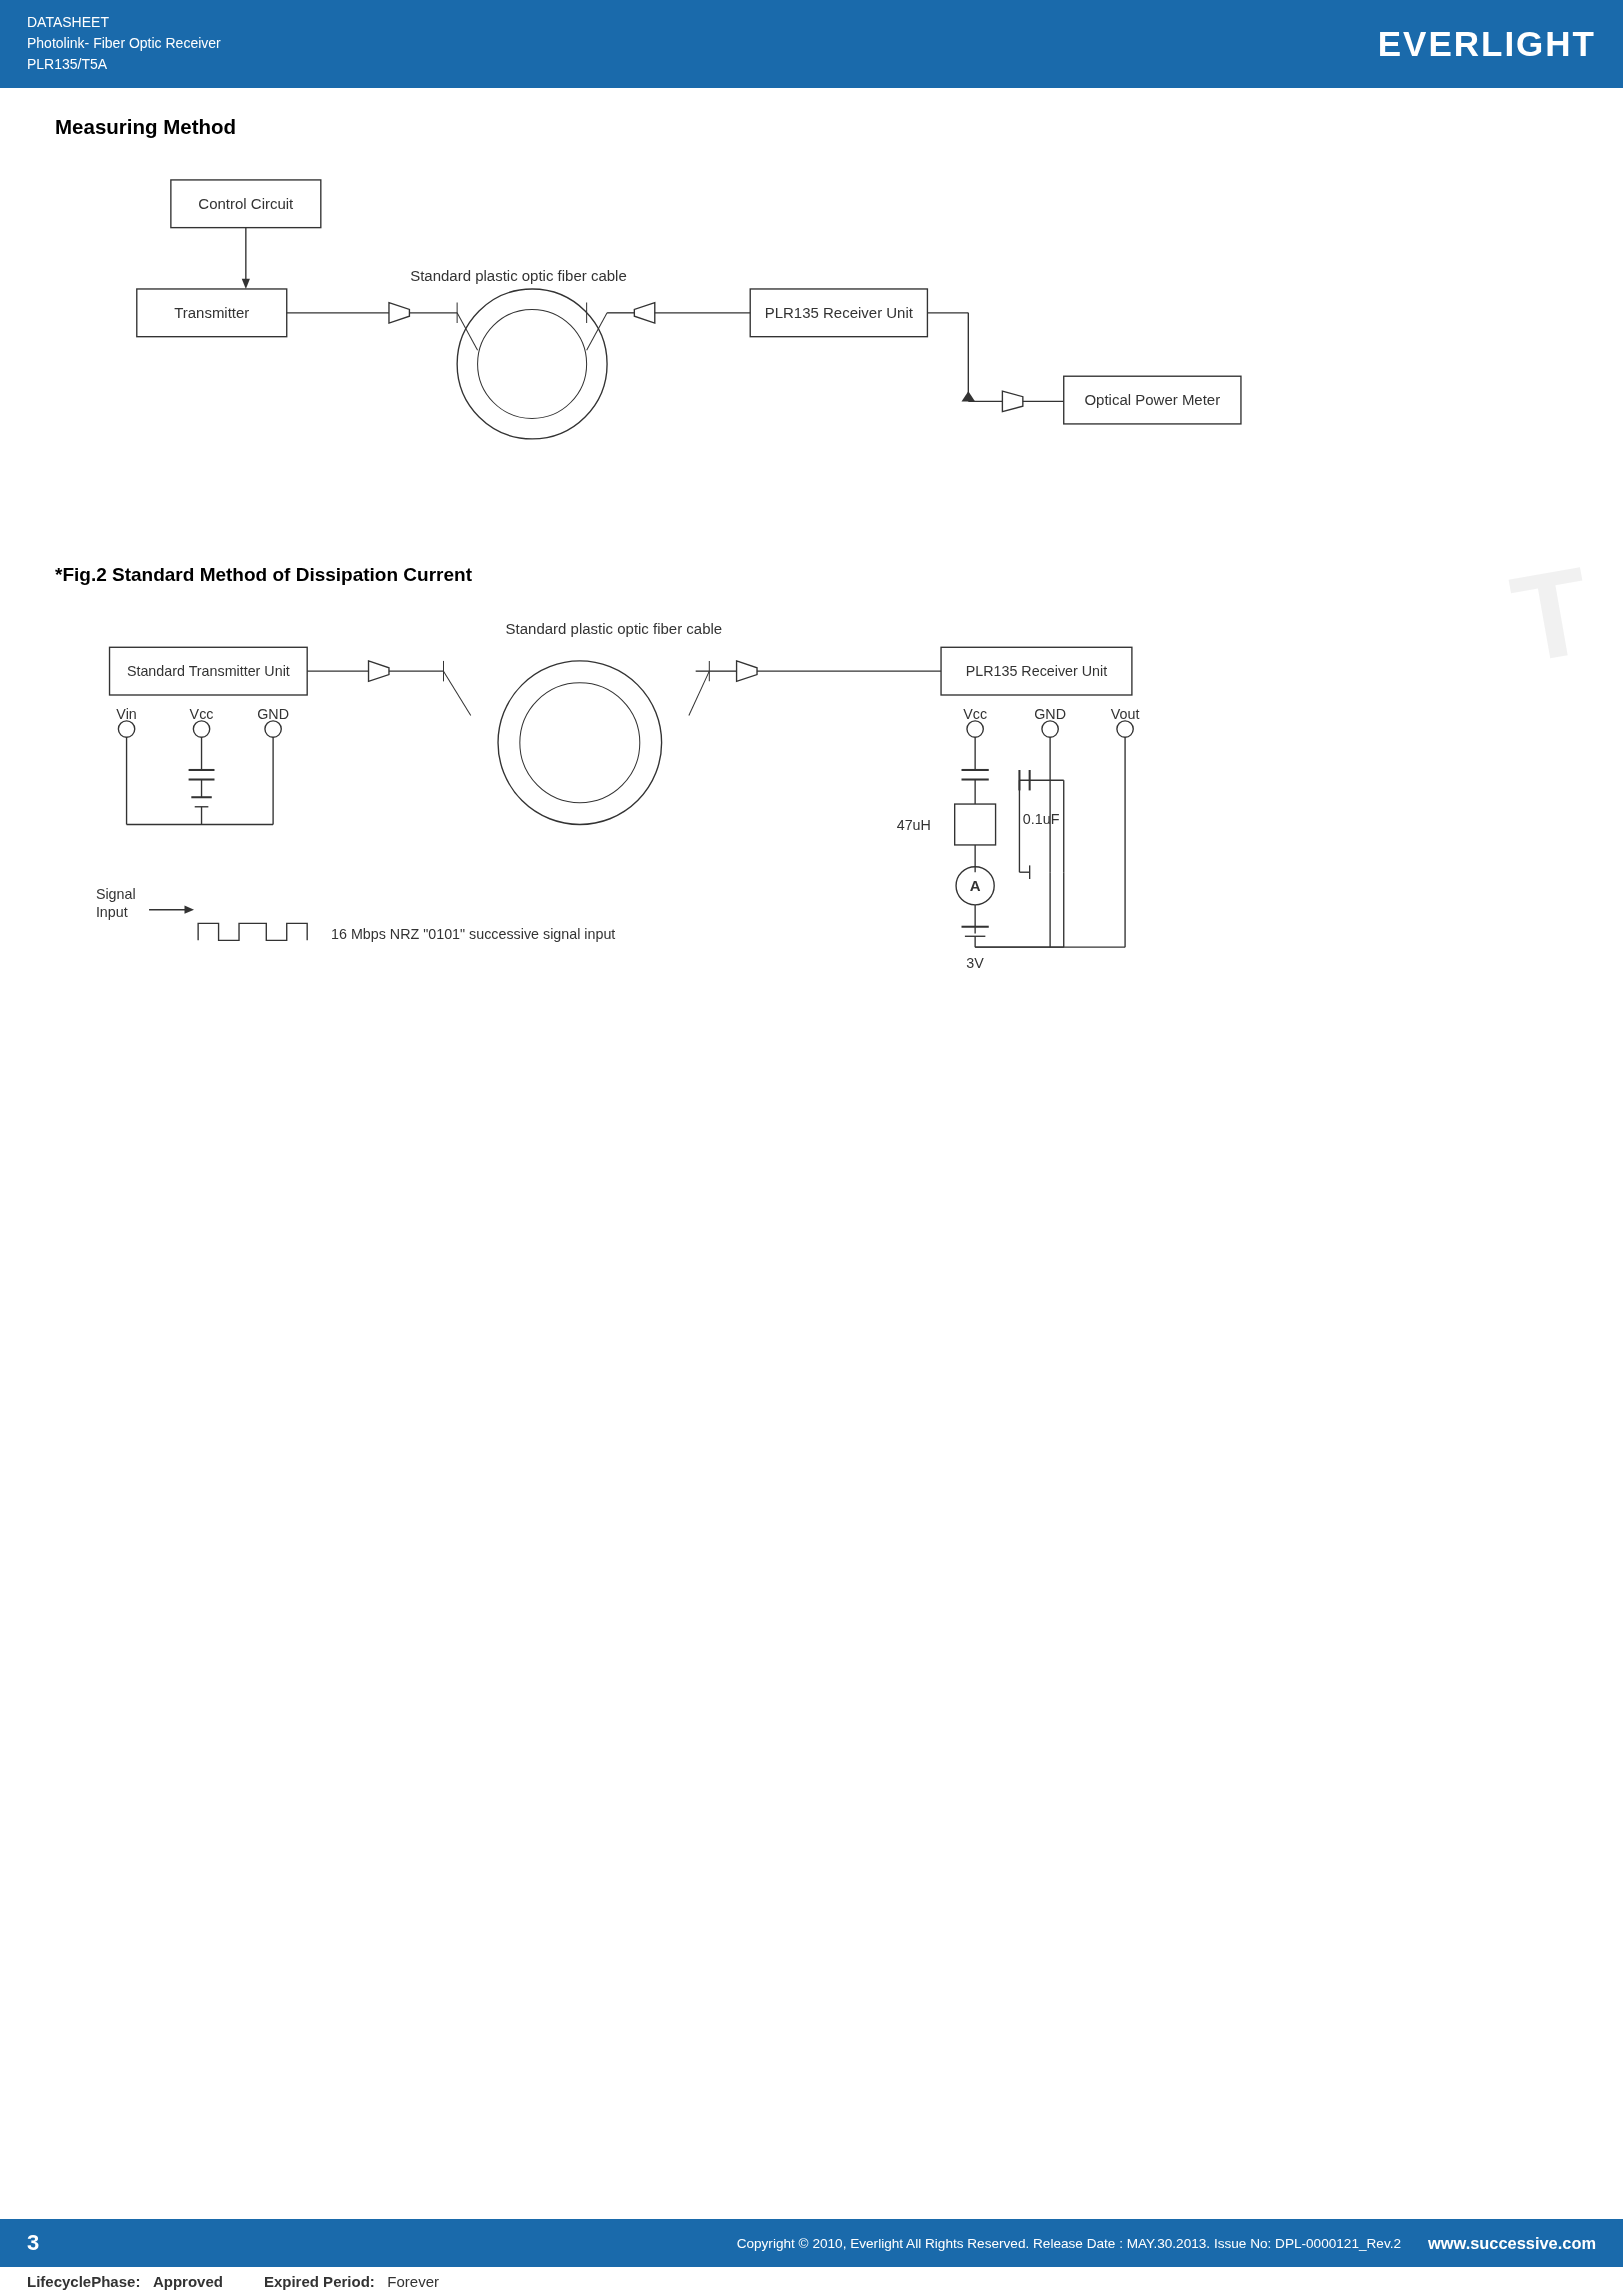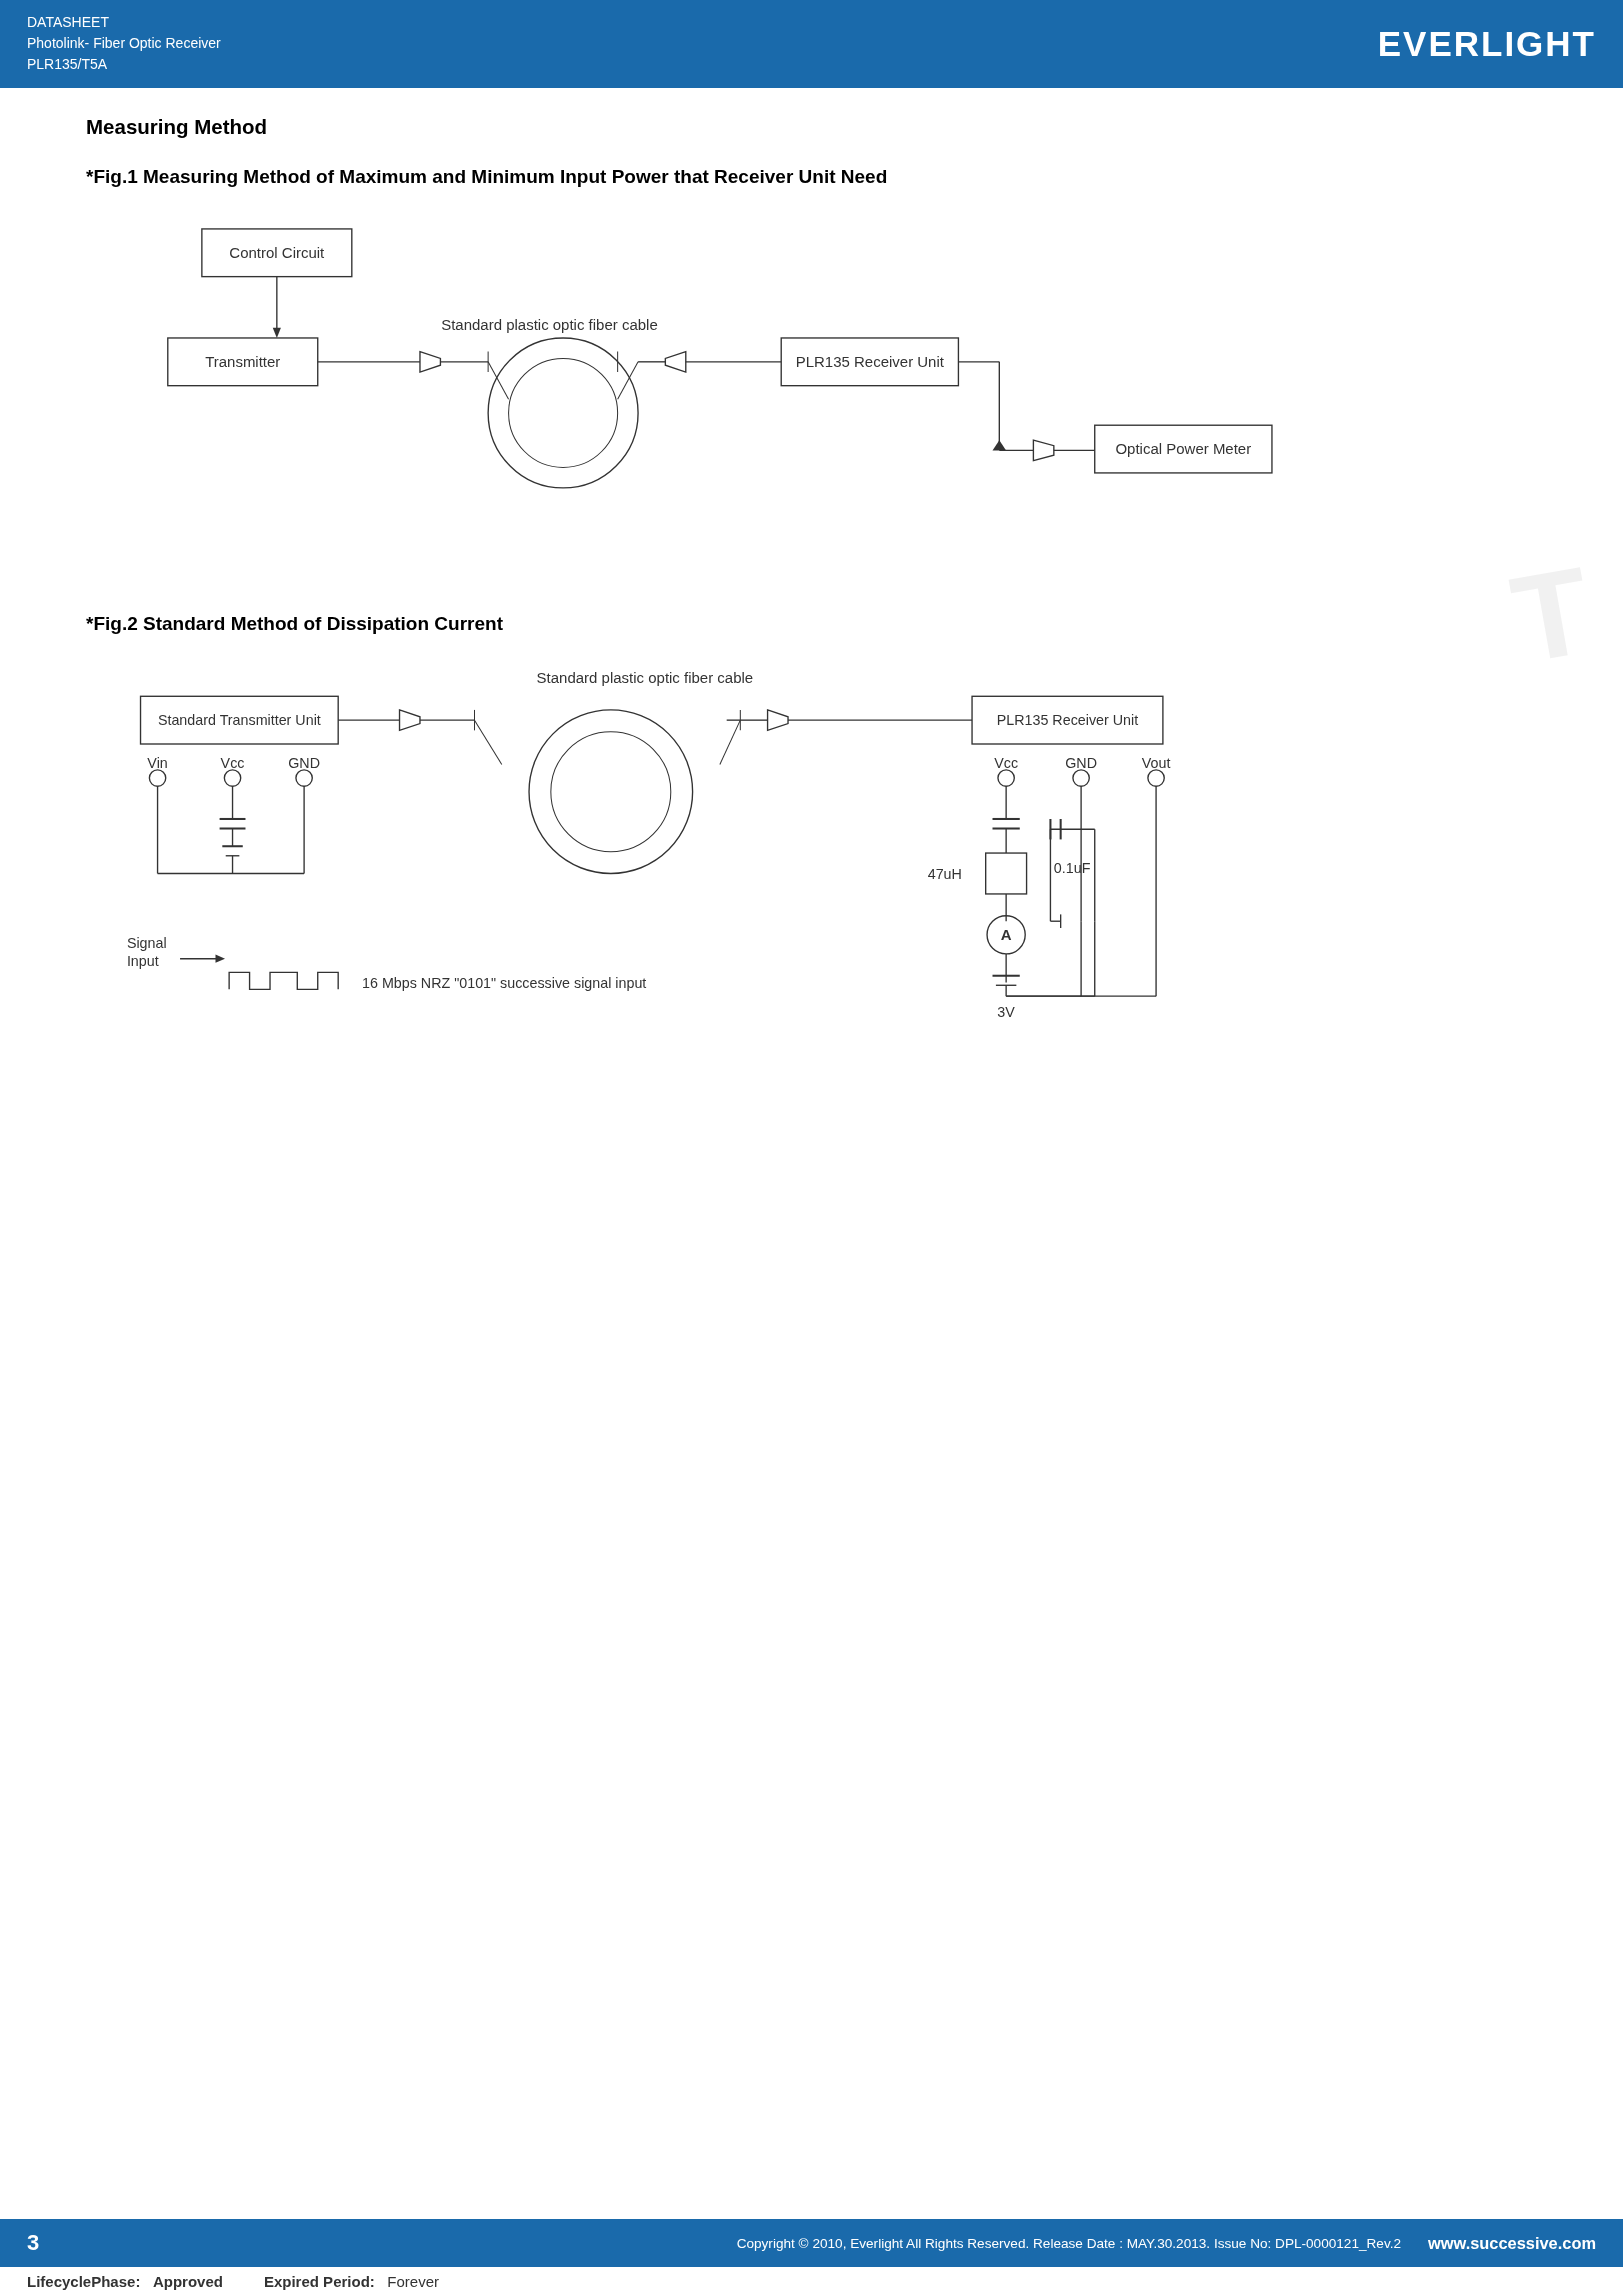--- a/index.html
+++ b/index.html
@@ -27,21 +27,21 @@
     }
     .header-logo {
       color: #fff;
       font-size: 35px;
       font-weight: bold;
       letter-spacing: 2px;
     }
 
     
     .content {
-      padding: 27px 86px;
+      padding: 27px 55px;
     }
 
     .section-title {
       font-size: 20.5px;
       font-weight: bold;
       margin-bottom: 27px;
     }
 
     .fig-title {
       font-size: 19px;
@@ -124,21 +124,20 @@
     <div>Photolink- Fiber Optic Receiver</div>
     <div>PLR135/T5A</div>
   </div>
   <div class="header-logo">EVERLIGHT</div>
 </div>
 
 <div class="content">
 
   <div class="section-title">Measuring Method</div>
 
-  <div class="fig-title">*Fig.1 Measuring Method of Maximum and Minimum Input Power that Receiver Unit Need</div>
 
   <div class="diagram-area">
     <svg width="1295" height="355" viewBox="0 0 1900 520">
 
       <rect x="170" y="20" width="220" height="70" fill="none" stroke="#333" stroke-width="2"></rect>
       <text x="280" y="62" text-anchor="middle" font-size="22" fill="#333">Control Circuit</text>
 
       <line x1="280" y1="90" x2="280" y2="170" stroke="#333" stroke-width="2"></line>
       <polygon points="274,165 280,180 286,165" fill="#333"></polygon>
 

